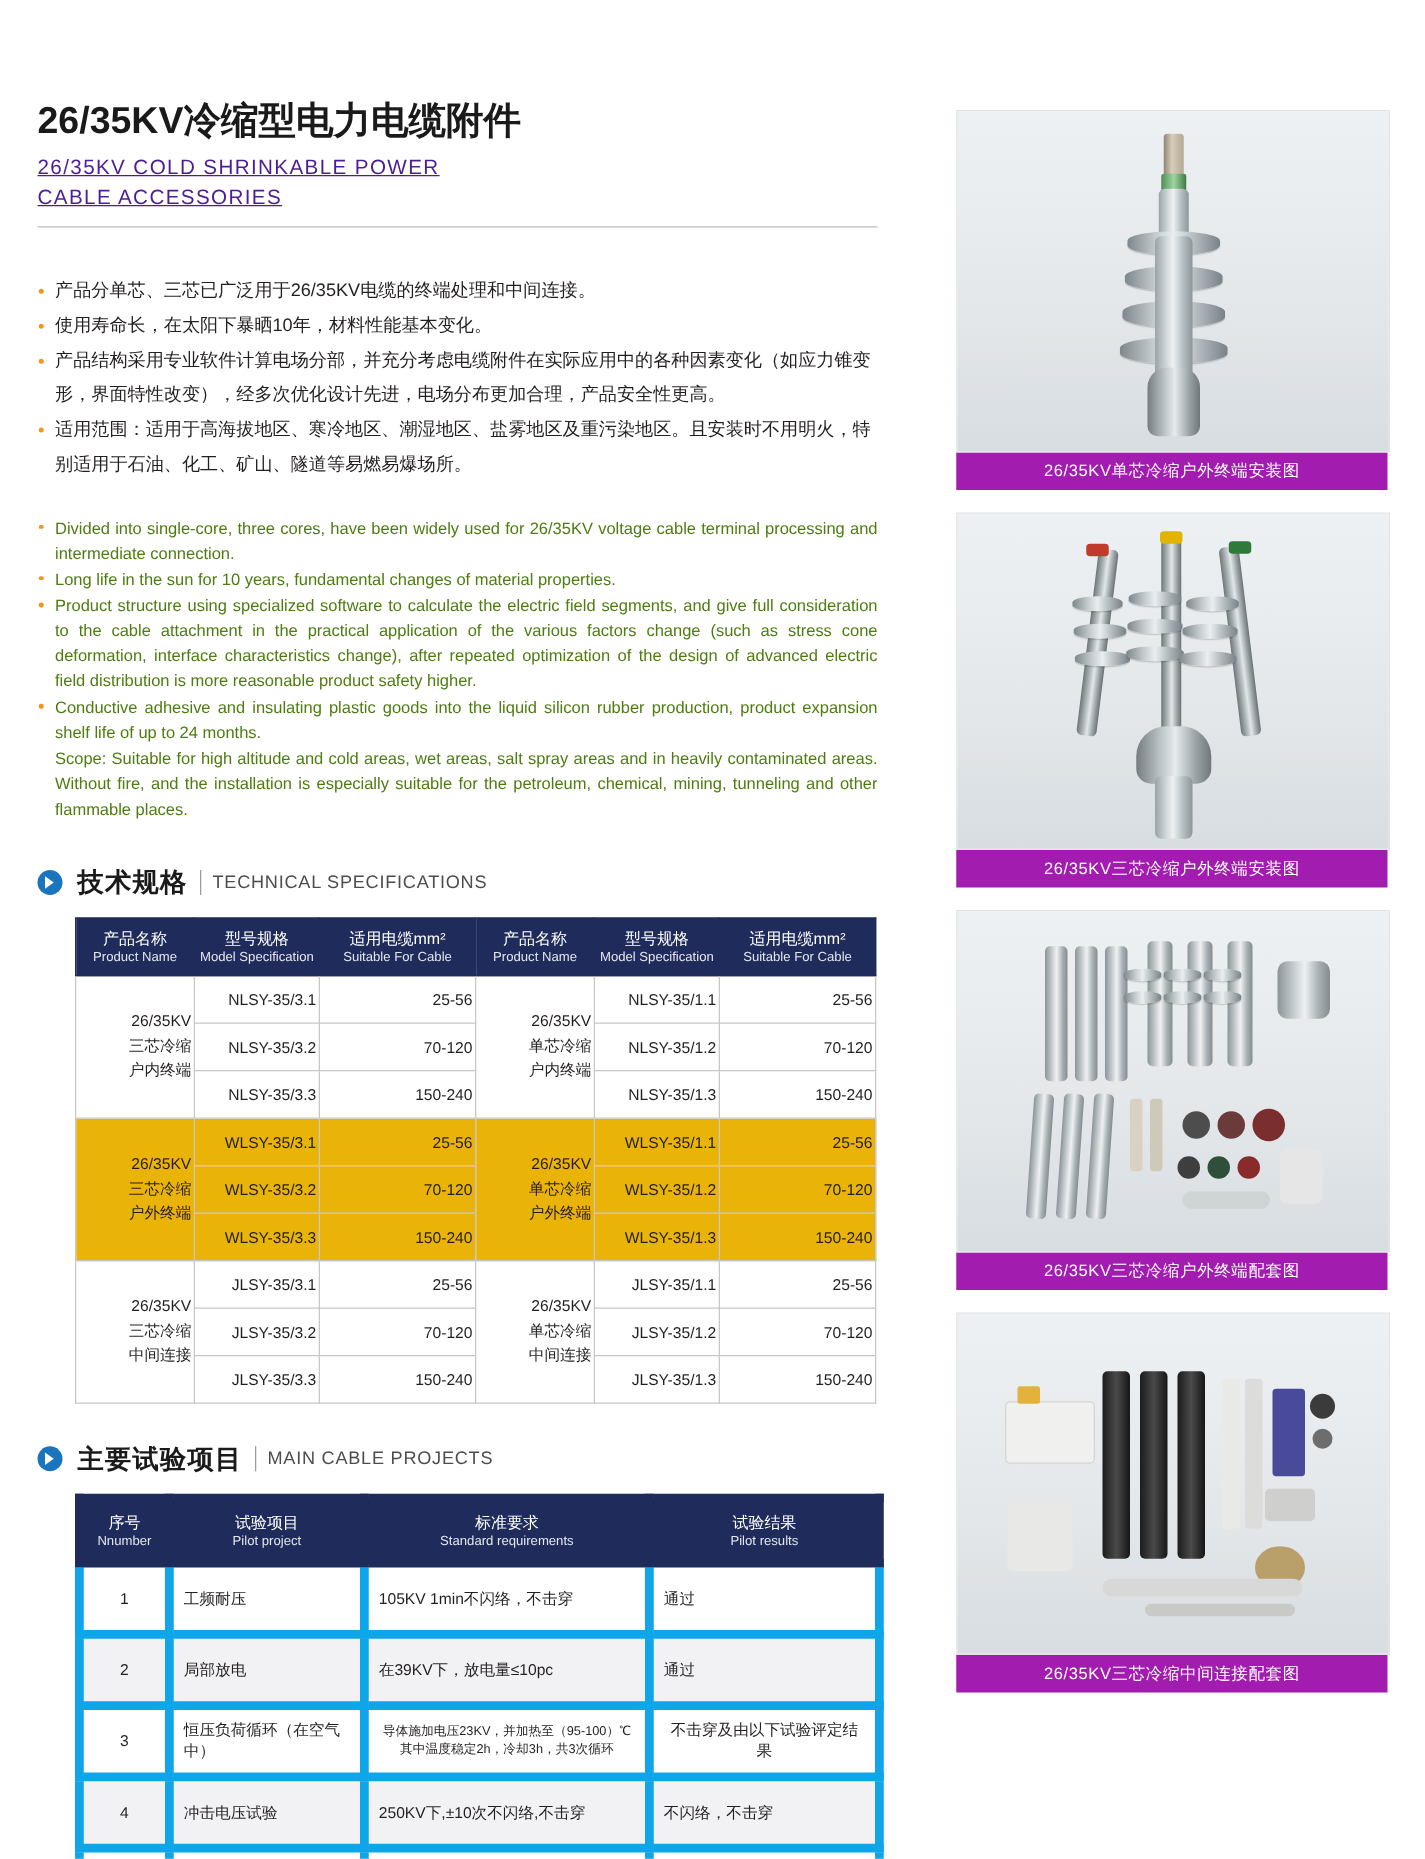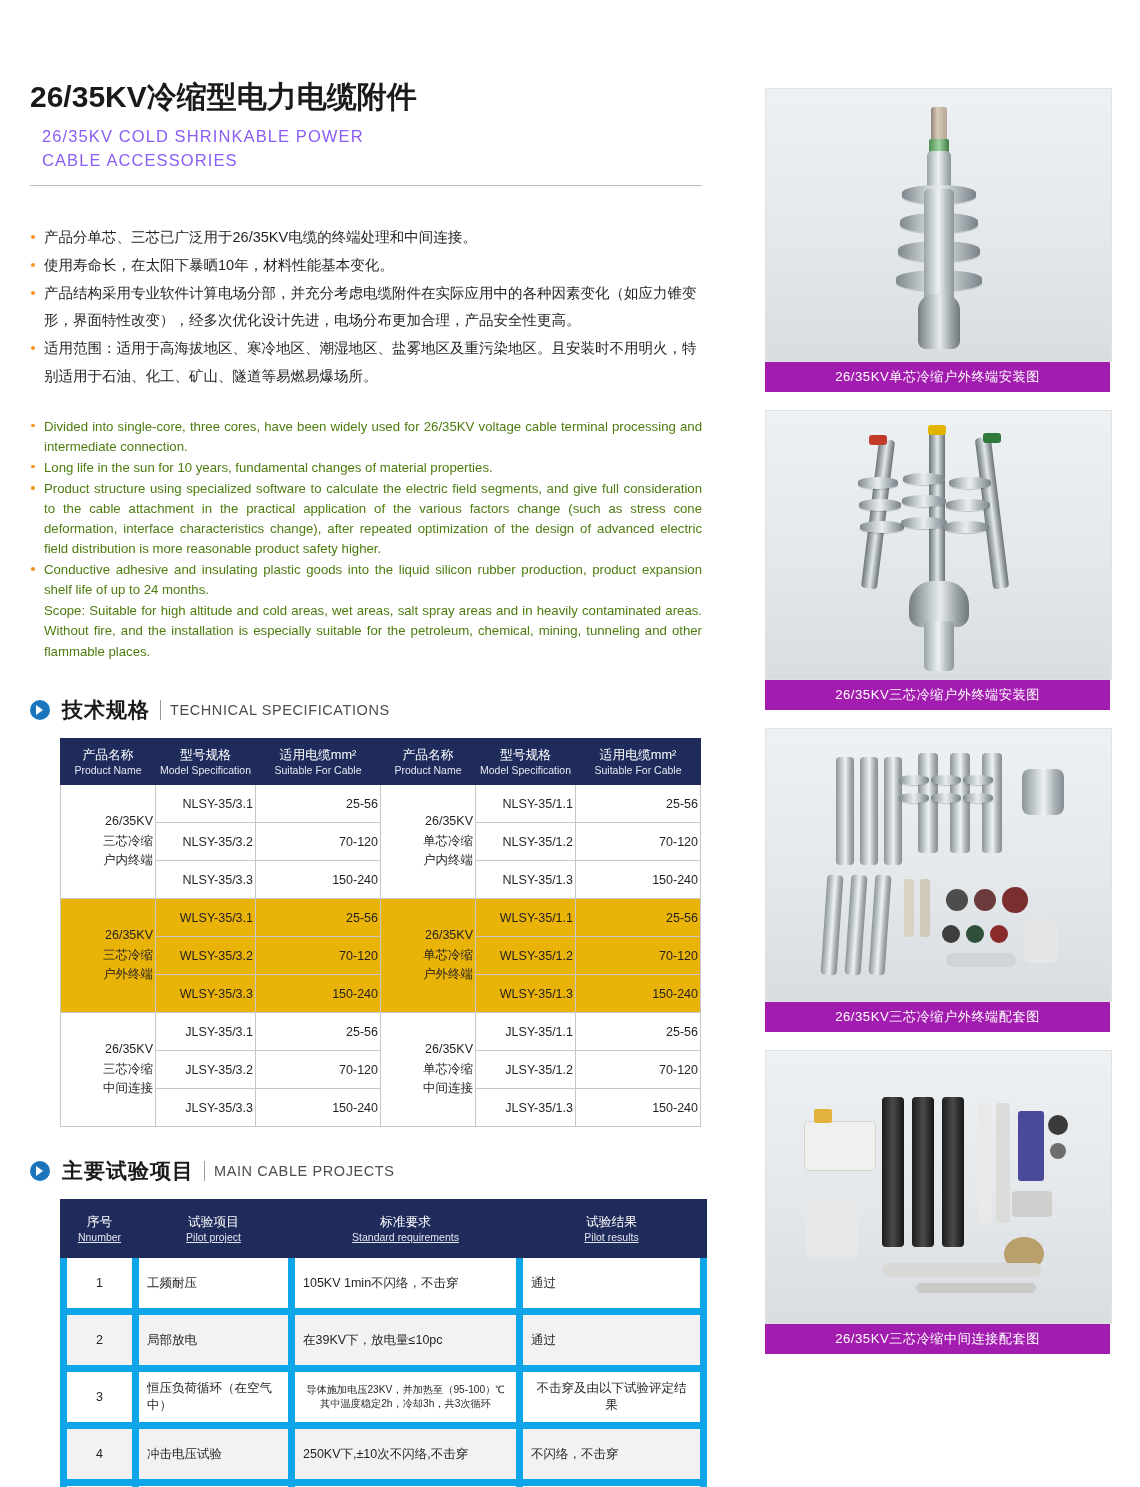--- a/index.html
+++ b/index.html
@@ -15,22 +15,22 @@
 
   
   .left{
     position:absolute;left:30px;top:80px;width:672px;
   }
   .title-cn{
     font-size:30px;font-weight:bold;letter-spacing:0px;color:#1a1a1a;
     margin:0 0 10px 0;line-height:1.1;
   }
   .title-en{
-    font-size:16.5px;color:#8b5cf6;letter-spacing:1.1px;line-height:1.45;
-    margin:12px;font-weight:normal;
+    font-size:16.5px;color:#4c1d95;letter-spacing:1.1px;line-height:1.45;
+    margin:0;font-weight:normal;text-decoration:underline;
   }
   .title-rule{
     margin-top:10px;border-bottom:1px solid #bcbcbc;width:672px;
   }
 
   .bullets-cn{margin:38px 0 0 0;padding:0;list-style:none;}
   .bullets-cn li{
     font-size:14.5px;line-height:1.92;color:#231f20;
     padding-left:14px;position:relative;
   }
@@ -88,21 +88,21 @@
 
   .pilot-table{width:640px;margin-left:30px;table-layout:fixed;}
   .pilot-table th,.pilot-table td{
     border:7px solid #0ea5e9;vertical-align:middle;font-size:12.5px;color:#231f20;
   }
   .pilot-table thead th{
     background:#1f2b5b;color:#ffffff;font-weight:normal;padding:7px 2px;
     line-height:1.35;text-align:center;border-color:#1f2b5b;
   }
   .pilot-table thead th .cn{font-size:12.8px;display:block;}
-  .pilot-table thead th .en{font-size:10.5px;display:block;color:#e4e6ef;text-decoration:underline;}
+  .pilot-table thead th .en{font-size:10.5px;display:block;color:#e4e6ef;}
   .pilot-table td{height:40px;padding:5px 8px;}
   .pilot-table td.c{text-align:center;}
   .pilot-table td.small{font-size:10.2px;line-height:1.45;text-align:center;}
   .pilot-table tr.alt td{background:#f2f2f4;}
 
   
   .right{position:absolute;left:765px;top:88px;width:345px;}
   .photo-card{margin-bottom:18px;}
   .photo{
     width:345px;height:272px;position:relative;overflow:hidden;

